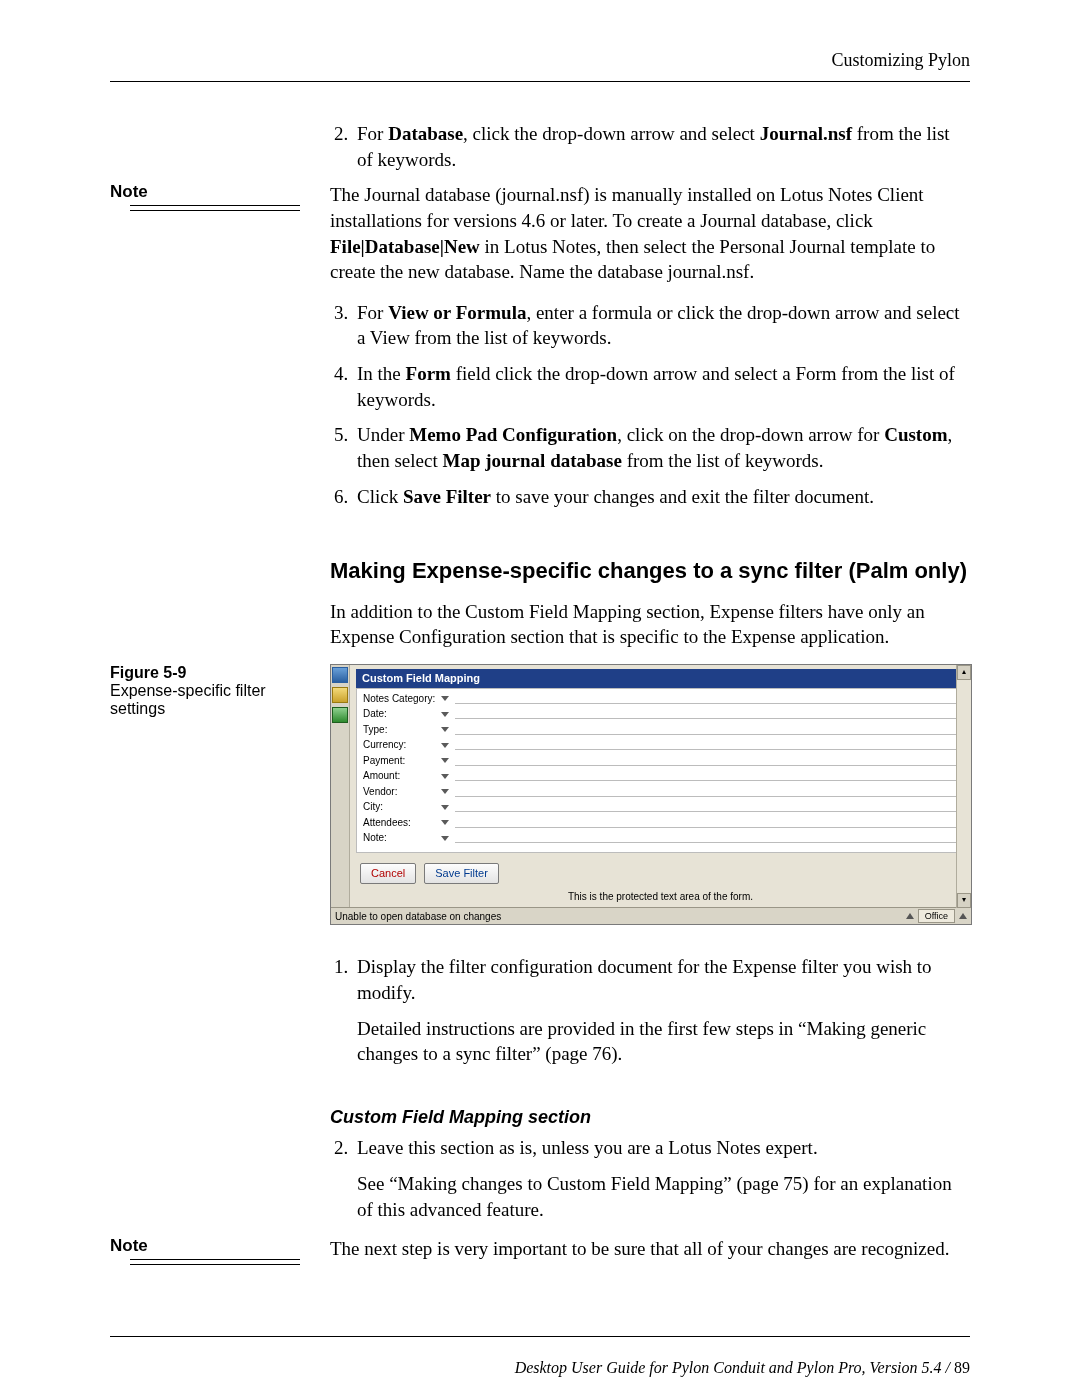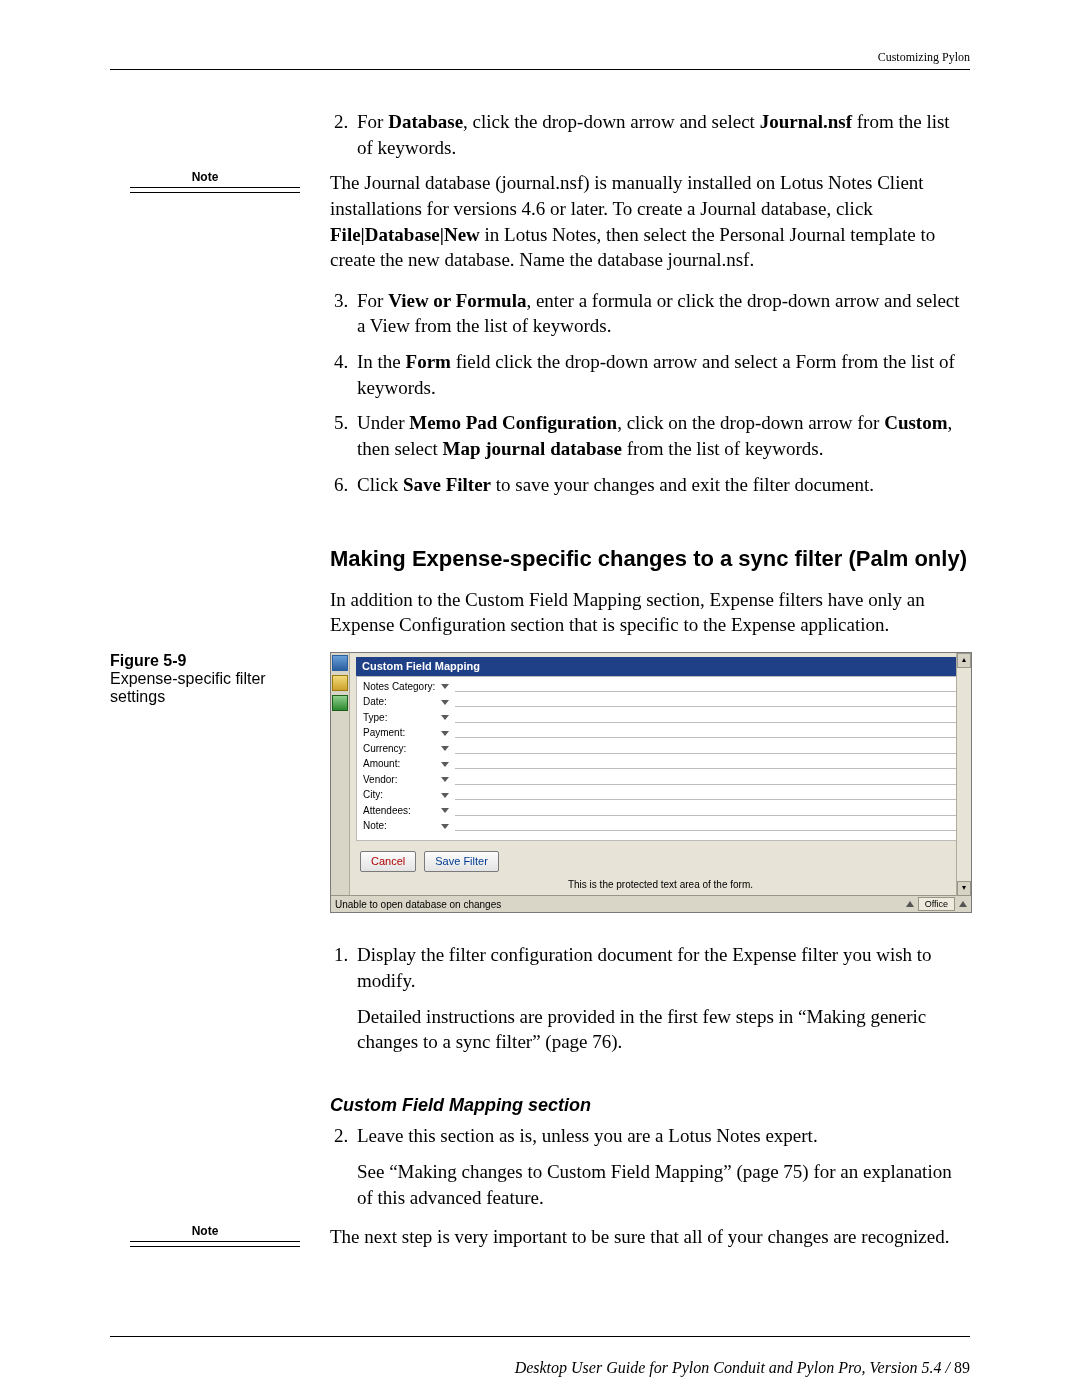--- a/index.html
+++ b/index.html
@@ -11,39 +11,39 @@
   }
   .page {
     width: 1080px;
     height: 1397px;
     position: relative;
     box-sizing: border-box;
     padding: 50px 110px 40px 110px;
   }
   .running-head {
     text-align: right;
-    font-size: 12px;
-    margin-bottom: 4px;
+    font-size: 18px;
+    margin-bottom: 10px;
   }
   .top-rule {
     border-top: 1px solid #000;
     margin-bottom: 38px;
   }
   .content {
     display: grid;
     grid-template-columns: 210px 1fr;
     column-gap: 10px;
   }
   .left-col { }
   .right-col { font-size: 19px; line-height: 1.35; }
   .note-label {
     font-family: Arial, Helvetica, sans-serif;
     font-weight: bold;
-    font-size: 12px;
-    text-align: center;
+    font-size: 17px;
+    text-align: left;
     padding-right: 20px;
   }
   .note-rule {
     height: 4px;
     border-top: 1px solid #000;
     border-bottom: 1px solid #000;
     margin-left: auto;
     width: 170px;
     margin-top: 3px;
     margin-right: 20px;
@@ -251,26 +251,26 @@
                   <span class="lbl">Date:</span>
                   <span class="twisty"></span>
                   <span class="line"></span>
                 </div>
                 <div class="cfm-row">
                   <span class="lbl">Type:</span>
                   <span class="twisty"></span>
                   <span class="line"></span>
                 </div>
                 <div class="cfm-row">
+                  <span class="lbl">Currency:</span>
+                  <span class="twisty"></span>
+                  <span class="line"></span>
+                </div>
+                <div class="cfm-row">
                   <span class="lbl">Payment:</span>
-                  <span class="twisty"></span>
-                  <span class="line"></span>
-                </div>
-                <div class="cfm-row">
-                  <span class="lbl">Currency:</span>
                   <span class="twisty"></span>
                   <span class="line"></span>
                 </div>
                 <div class="cfm-row">
                   <span class="lbl">Amount:</span>
                   <span class="twisty"></span>
                   <span class="line"></span>
                 </div>
                 <div class="cfm-row">
                   <span class="lbl">Vendor:</span>

